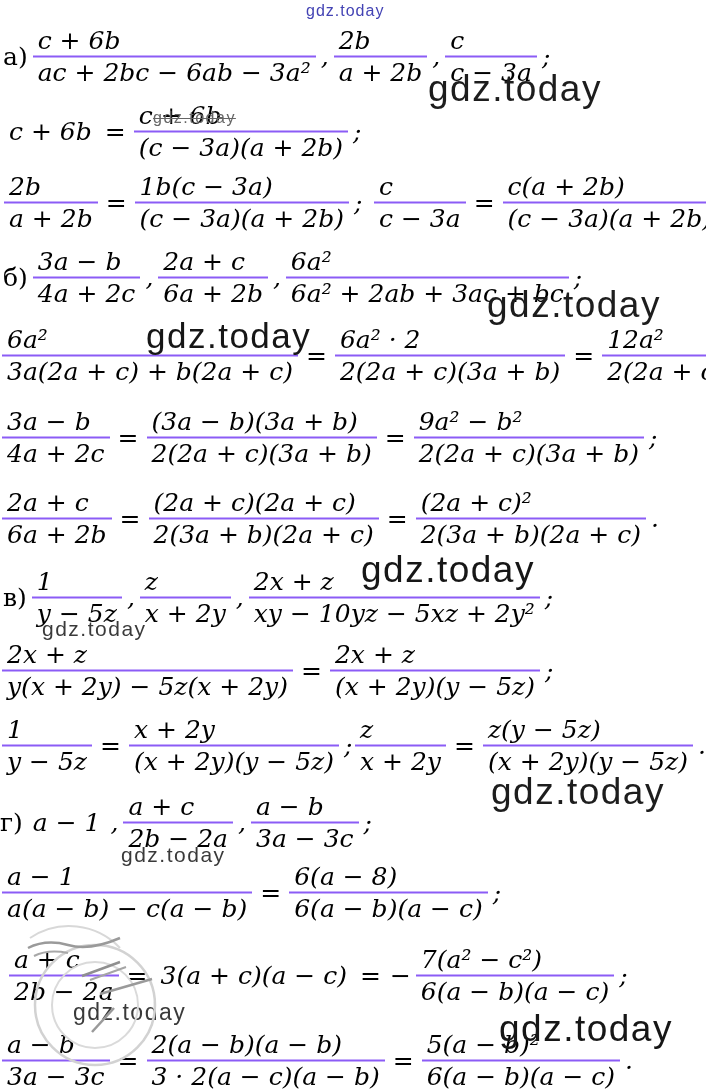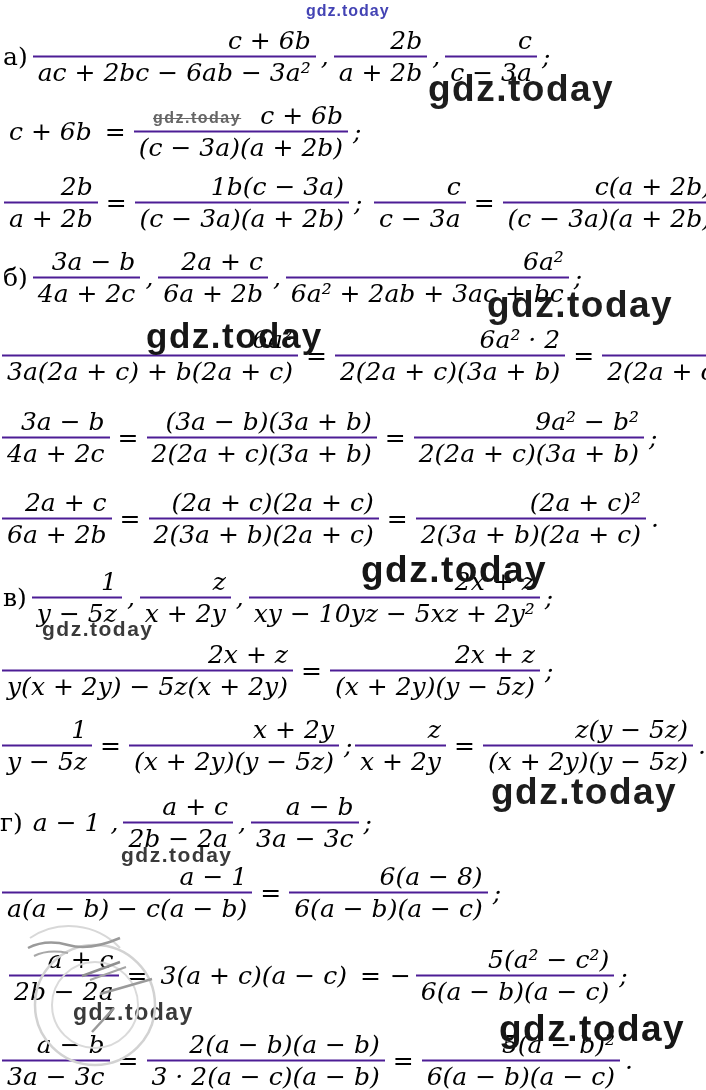--- a/index.html
+++ b/index.html
@@ -3,23 +3,23 @@
 <meta charset="utf-8">
 <style>
   html,body{margin:0;padding:0;}
   body{width:706px;height:1090px;background:#ffffff;overflow:hidden;position:relative;
        font-family:"DejaVu Serif","Liberation Serif",serif;color:#000;}
   .page{position:absolute;inset:0;}
 
   
   .math-line{position:absolute;transform:translateY(-50%);display:flex;align-items:center;
              white-space:nowrap;font-size:25px;z-index:2;}
-  .frac{display:inline-flex;flex-direction:column;align-items:flex-end;margin:0 2px;font-style:italic;}
+  .frac{display:inline-flex;flex-direction:column;align-items:flex-start;margin:0 2px;font-style:italic;}
   .frac .num{display:block;padding:0 5px;line-height:1.18;}
-  .frac .den{display:block;padding:0 5px;line-height:1.18;border-top:2px solid #4c1d95;}
+  .frac .den{display:block;padding:0 5px;line-height:1.18;border-top:2px solid #8b5cf6;}
   .op{display:inline-block;margin:0 3px;font-style:italic;}
   .op.eq{margin:0 6px;font-style:normal;}
   .lab{display:inline-block;margin-right:3px;font-style:normal;}
 
   #line-a1 {left:3px;  top:56px;}
   #line-a2 {left:2px;  top:131px;}
   #line-a3a{left:2px;  top:202px;}
   #line-a3b{left:372px;top:202px;}
   #line-b1 {left:3px;  top:277px;}
   #line-b2 {left:0px;  top:355px;}
@@ -29,21 +29,21 @@
   #line-v2 {left:0px;  top:670px;}
   #line-v3a{left:0px;  top:745px;}
   #line-v3b{left:353px;top:745px;}
   #line-g1 {left:0px;  top:822px;}
   #line-g2 {left:0px;  top:892px;}
   #line-g3 {left:7px;  top:975px;}
   #line-g4 {left:0px;  top:1060px;}
 
   
   .wm{position:absolute;font-family:"Liberation Sans","DejaVu Sans",sans-serif;
-      font-weight:700;letter-spacing:1.5px;z-index:3;white-space:nowrap;}
+      font-weight:400;letter-spacing:1.5px;z-index:3;white-space:nowrap;}
   #wm-top {left:306px;top:2px;   font-size:16px;color:#4343b4;letter-spacing:1px;}
   #wm-a1  {left:428px;top:68px;  font-size:37px;color:#1d1d1d;}
   #wm-a2  {left:153px;top:109px; font-size:16px;color:#666;text-decoration:line-through;}
   #wm-b1  {left:487px;top:284px; font-size:37px;color:#1d1d1d;}
   #wm-b2  {left:146px;top:316px; font-size:35px;color:#161616;}
   #wm-v1  {left:361px;top:549px; font-size:37px;color:#161616;}
   #wm-v2  {left:42px; top:617px; font-size:21px;color:#3a3a3a;}
   #wm-v3  {left:491px;top:771px; font-size:37px;color:#1d1d1d;}
   #wm-g1  {left:121px;top:843px; font-size:21px;color:#3a3a3a;}
   #wm-g4a {left:73px; top:999px; font-size:23px;color:#3a3a3a;}
@@ -277,21 +277,21 @@
         <span class="num">a + c</span>
         <span class="den">2b − 2a</span>
       </span>
       <span class="op eq">=</span>
       <span class="frac">
         <span class="num">3(a + c)(a − c)</span>
       </span>
       <span class="op eq">=</span>
       <span class="op">−</span>
       <span class="frac">
-        <span class="num">5(a² − c²)</span>
+        <span class="num">7(a² − c²)</span>
         <span class="den">6(a − b)(a − c)</span>
       </span>
       <span class="op">;</span>
     </div>
   <div class="math-line" id="line-g4">
       <span class="frac">
         <span class="num">a − b</span>
         <span class="den">3a − 3c</span>
       </span>
       <span class="op eq">=</span>

